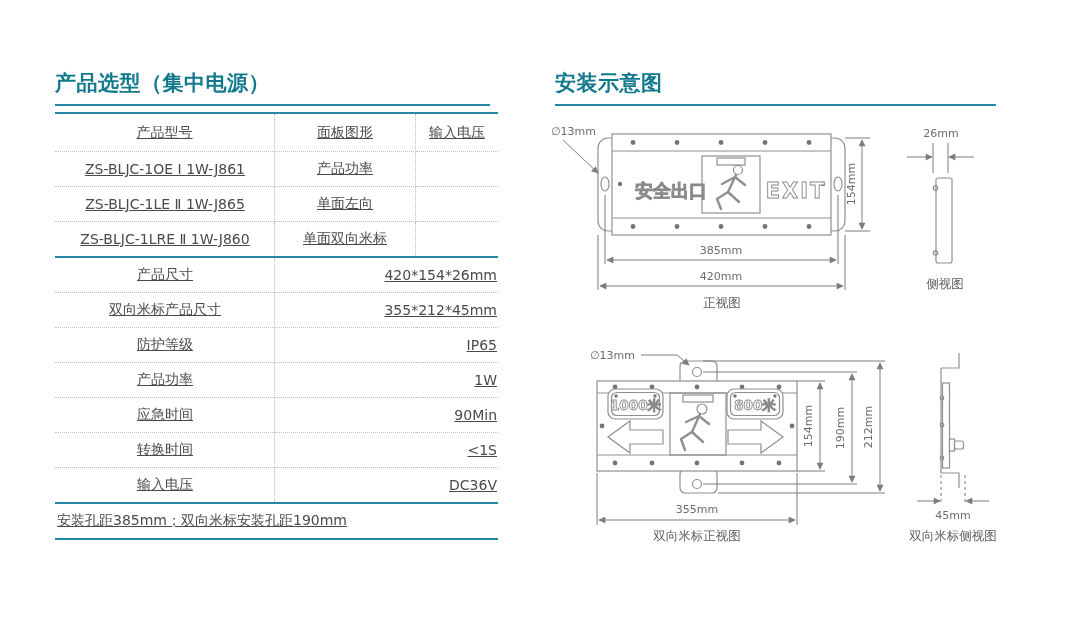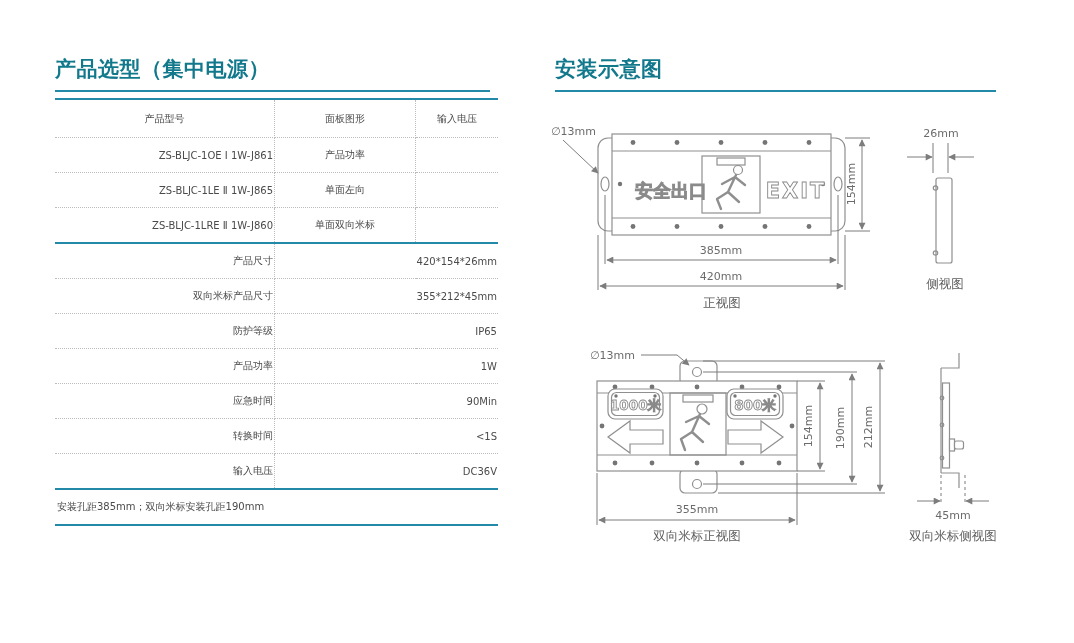--- a/index.html
+++ b/index.html
@@ -1,42 +1,42 @@
 <!DOCTYPE html>
 <html><head>
 <meta charset="utf-8">
 <style>
   html,body{margin:0;padding:0;}
   body{
     width:1074px;height:643px;background:#ffffff;position:relative;overflow:hidden;
     font-family:"DejaVu Sans","Liberation Sans",sans-serif;
     -webkit-font-smoothing:antialiased;
   }
-  .col{position:absolute;top:56px;}
+  .col{position:absolute;top:70px;}
   .col-left{left:55px;width:435px;}
   .col-right{left:555px;width:441px;}
   .sec-title{
     font-size:21px;font-weight:bold;color:#12798c;letter-spacing:.5px;line-height:26px;
   }
   .sec-rule{height:2px;background:#2289a8;margin-top:8px;}
   table.spec{
     width:435px;border-collapse:collapse;table-layout:fixed;margin-top:6px;
-    font-size:10px;color:#4a4a4a;
-    border-top:2px solid #2289a8;border-bottom:2px solid #2289a8;
+    font-size:14px;color:#4a4a4a;
+    border-top:2px solid #2289a8;border-bottom:2px solid #2289a8;text-decoration:underline;
   }
   table.spec th{font-weight:normal;height:35px;}
   table.spec td{height:32px;}
   .c1{width:217px;}
   .c2{width:138px;}
   .c3{width:80px;}
   .sepr{border-right:1px dotted #bdbdbd;}
   .dotb{border-bottom:1px dotted #bdbdbd;}
   .tealb{border-bottom:2px solid #2289a8 !important;}
   .center{text-align:center;}
-  .lpad{padding-left:2px;text-align:right;}
+  .lpad{padding-left:2px;text-align:center;}
   .vpad{padding-left:12px;text-align:right;}
   td.footer{height:38px;padding-left:2px;text-align:left;margin-left:8px;}
   
   .diagram{position:absolute;left:545px;top:113px;width:529px;height:530px;}
   .dg{stroke:#8f8f8f;stroke-width:1.2;fill:#ffffff;}
   .dgn{stroke:#8f8f8f;stroke-width:1.2;fill:none;}
   .dim{stroke:#7d7d7d;stroke-width:1;fill:none;}
   .dimd{stroke:#7d7d7d;stroke-width:1;fill:none;stroke-dasharray:3 3;}
   .screw{fill:#757575;stroke:none;}
   .man{stroke:#8f8f8f;stroke-width:2.4;fill:none;stroke-linecap:round;stroke-linejoin:round;}

